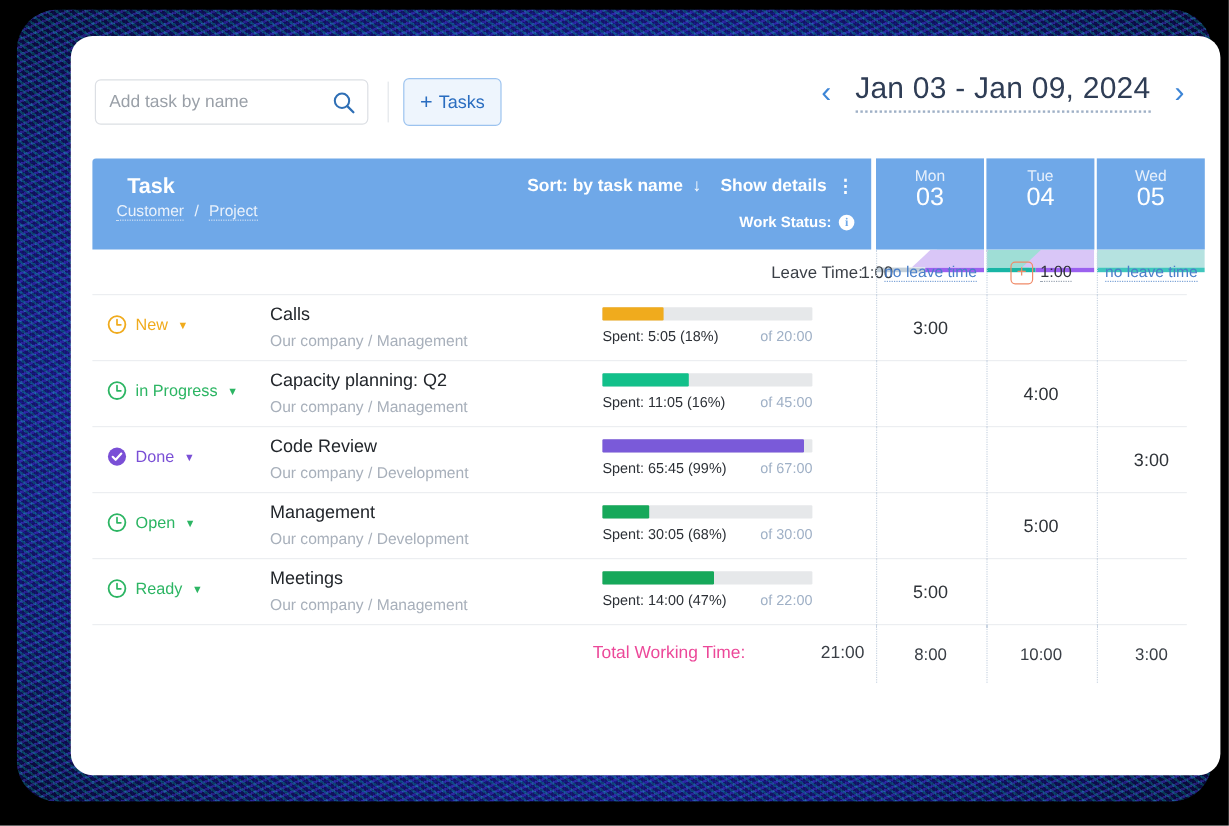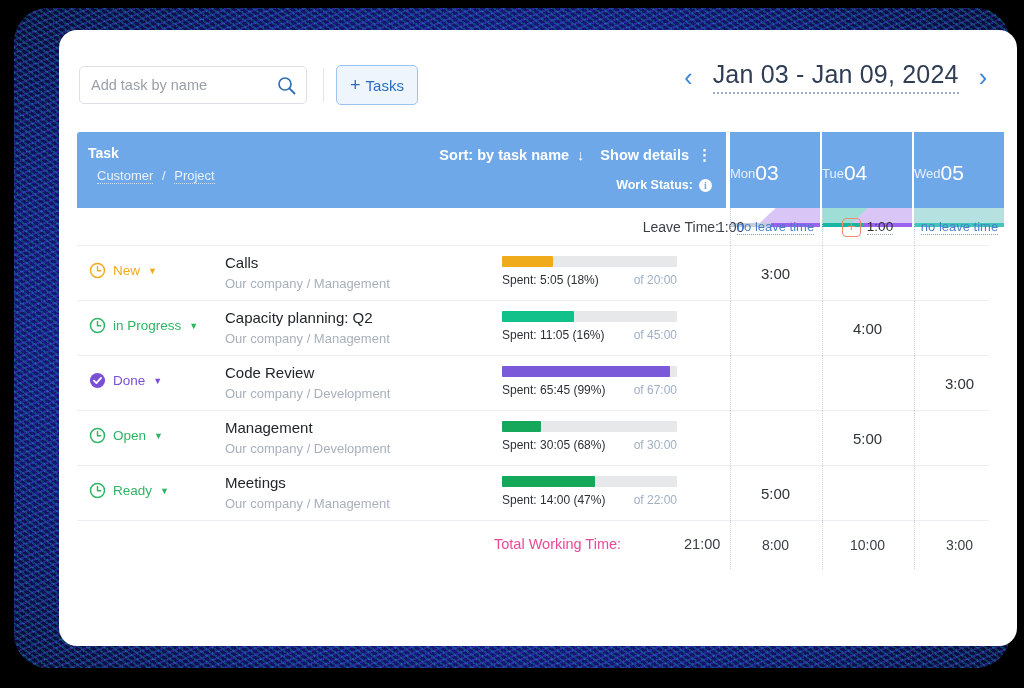--- a/index.html
+++ b/index.html
@@ -96,22 +96,22 @@
   .grid { position: absolute; left: 18px; top: 102px; width: 912px; }
 
   
   .thead { position: relative; height: 76px; }
   .thead-left {
     position: absolute; left: 0; top: 0;
     width: 649px; height: 76px;
     background: #6fa8e8; border-radius: 3px 0 0 0;
   }
   .th-task {
-    position: absolute; left: 11px; top: 13px;
-    color: #fff; font-size: 14px; font-weight: bold;
+    position: absolute; left: 29px; top: 13px;
+    color: #fff; font-size: 18px; font-weight: bold;
   }
   .th-sub { position: absolute; left: 20px; top: 36px; font-size: 13px; }
   .th-sub a {
     color: #e9f1fb; text-decoration: none;
     border-bottom: 1px dotted #cfe0f4; cursor: pointer;
   }
   .th-sub .slash { color: #eaf2fc; margin: 0 5px; border: none; }
   .th-tools {
     position: absolute; right: 14px; top: 14px;
     display: flex; align-items: center; gap: 16px;
@@ -129,21 +129,21 @@
     background: #fff; color: #6fa8e8;
     font-size: 10px; font-weight: bold;
     display: flex; align-items: center; justify-content: center;
     font-family: "Liberation Serif", serif;
   }
 
   .day-heads { position: absolute; left: 653px; top: 0; display: flex; gap: 2px; }
   .day-head {
     width: 90px; height: 76px;
     background: #6fa8e8;
-    display: flex; flex-direction: row; align-items: center;
+    display: flex; flex-direction: column; align-items: center;
     padding-top: 7px; cursor: pointer;
   }
   .day-head .dow { color: #e7f0fb; font-size: 13px; }
   .day-head .dnum { color: #fff; font-size: 21px; margin-top: -1px; }
 
   
   .status-bars { position: absolute; left: 653px; top: 76px; display: flex; gap: 2px; }
   .status-bar { width: 90px; height: 19px; position: relative; overflow: hidden; }
   .seg { position: absolute; top: 0; height: 15px; }
   .seg-under { position: absolute; bottom: 0; height: 4px; }

